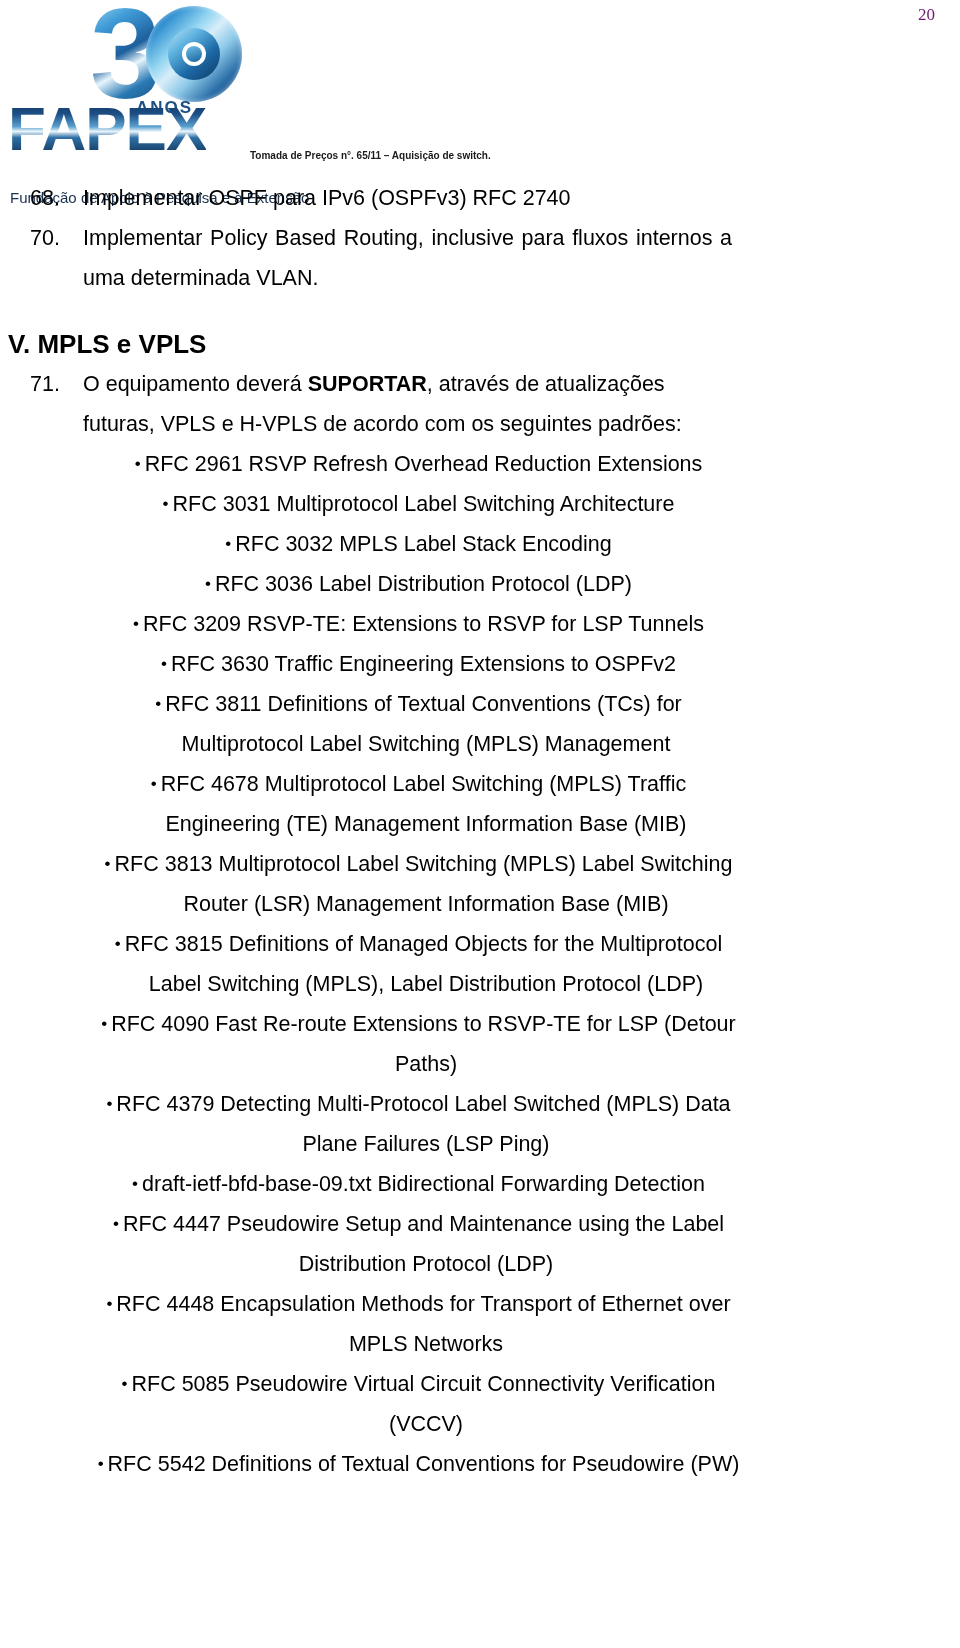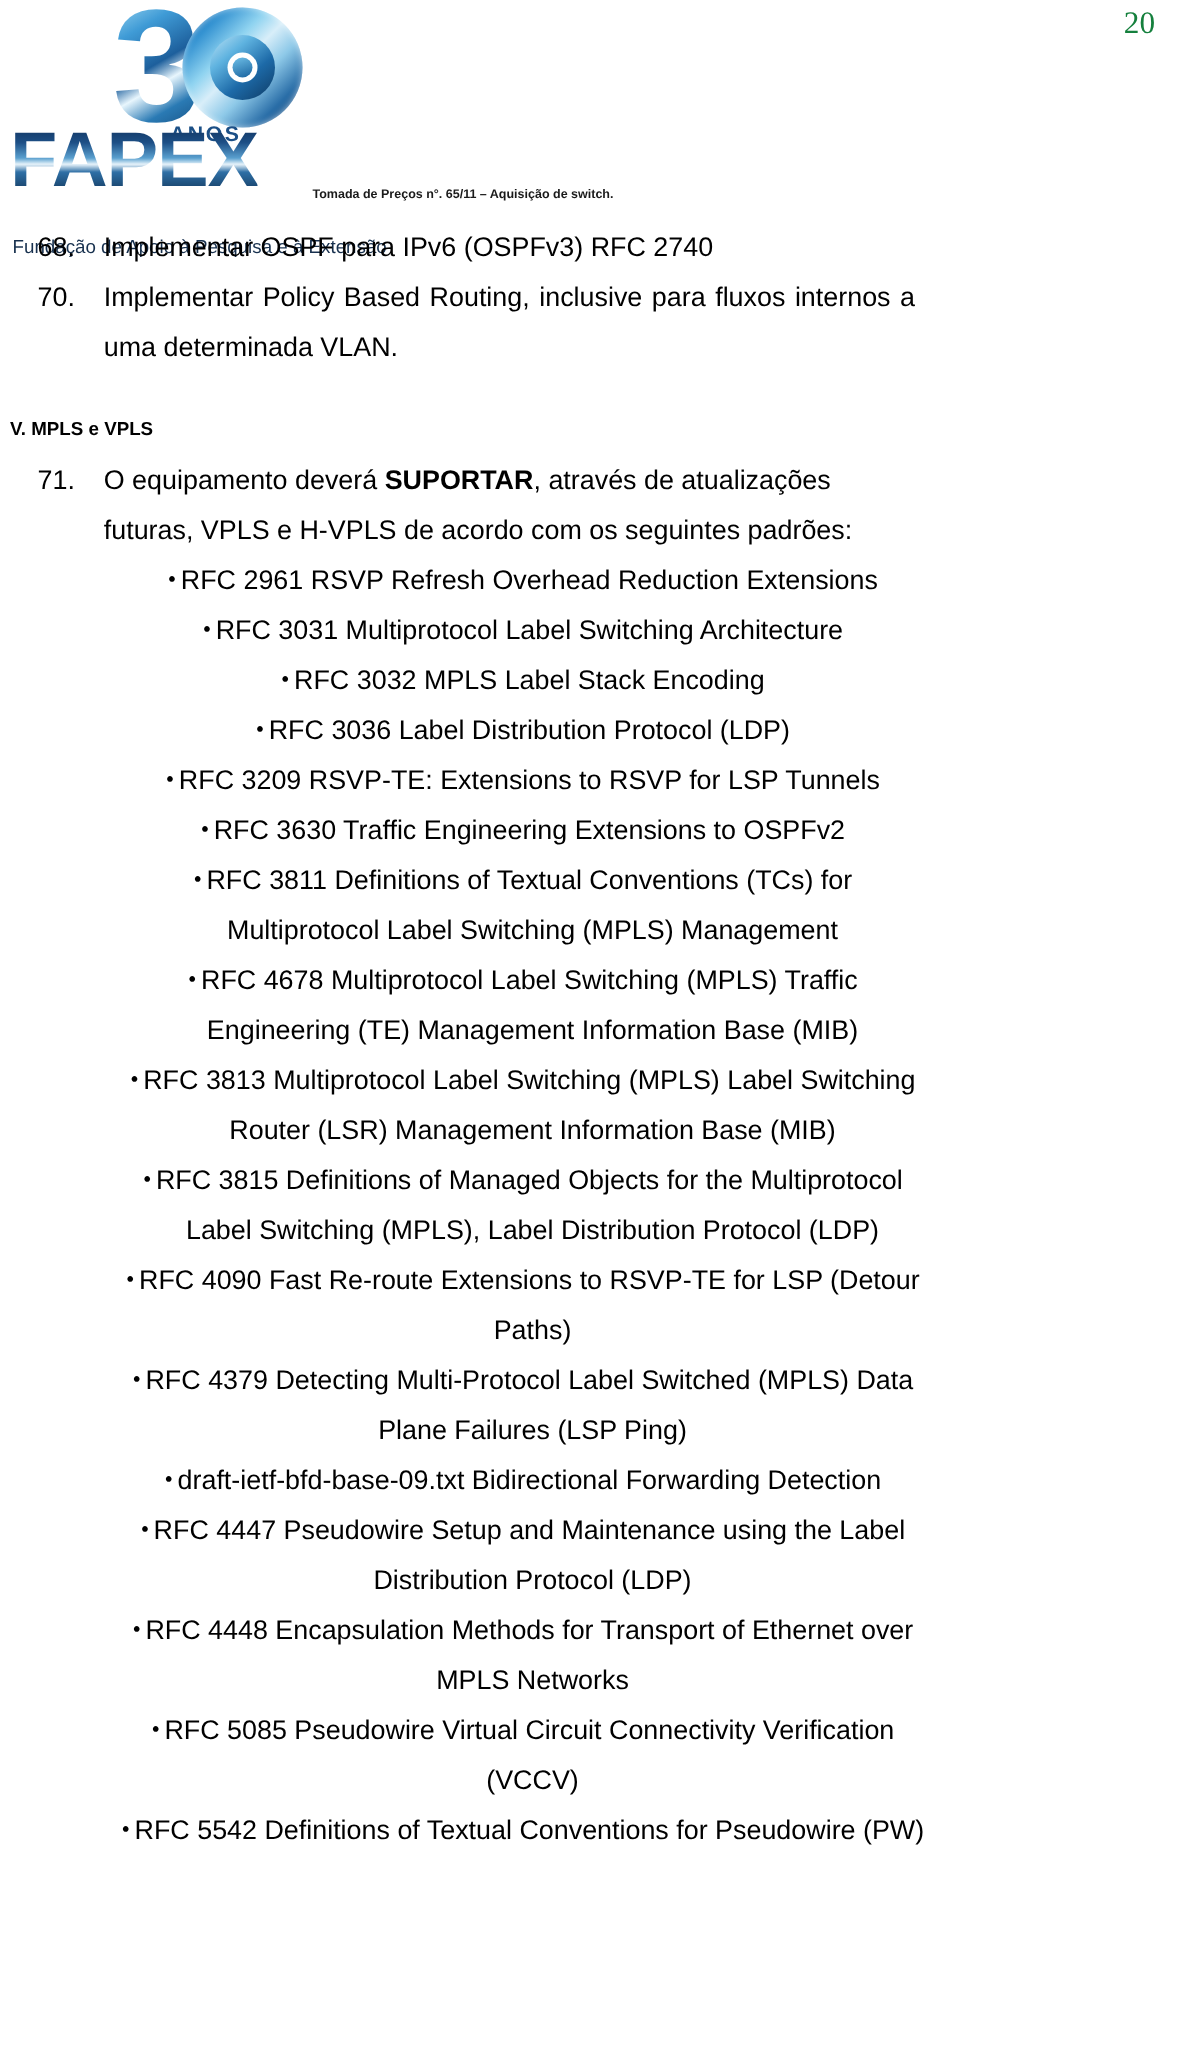--- a/index.html
+++ b/index.html
@@ -13,25 +13,25 @@
     position: relative;
     overflow: hidden;
     font-family: "Liberation Sans", sans-serif;
     color: #000000;
   }
 
   
   .page-number {
     position: absolute;
     top: 6px;
-    right: 36px;
+    right: 25px;
     font-family: "Liberation Serif", serif;
-    font-size: 25px;
+    font-size: 17px;
     line-height: 1;
-    color: #15803d;
+    color: #701a75;
   }
 
   
   .doc-header {
     position: absolute;
     top: 0;
     left: 0;
     width: 960px;
     height: 175px;
   }
@@ -180,21 +180,21 @@
   }
   .num-item.justify p {
     margin: 0;
     text-align: justify;
     text-align-last: left;
   }
   .num-item p { margin: 0; }
 
   .section-head {
     margin: 26px 0 0 8px;
-    font-size: 15px;
+    font-size: 26px;
     font-weight: bold;
     line-height: 40px;
   }
 
   .rfc-list {
     margin: 0 16px 0 8px;
     padding: 0;
     list-style: none;
     text-align: center;
   }

